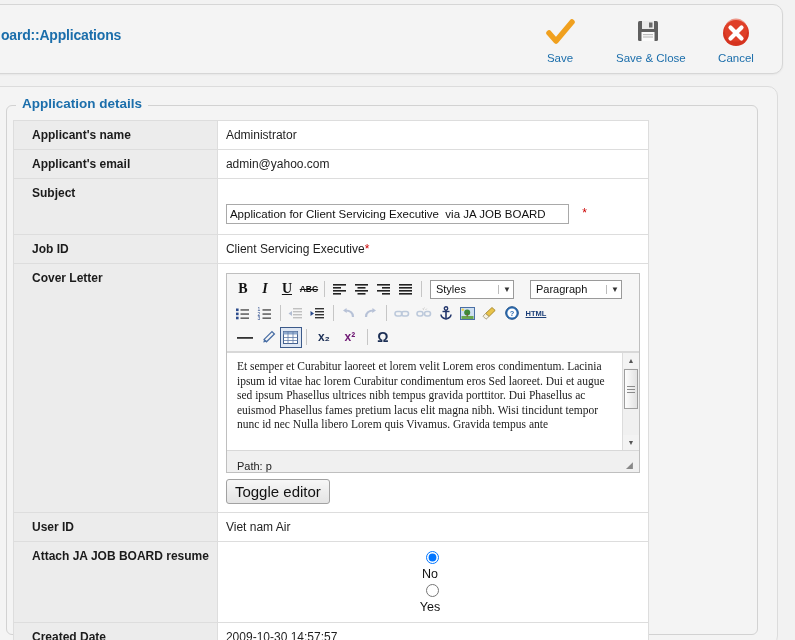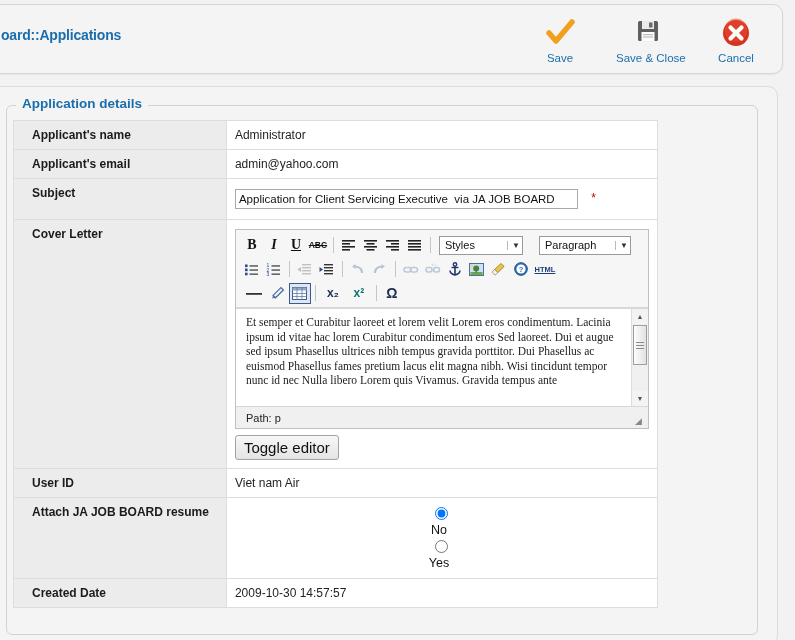--- a/index.html
+++ b/index.html
@@ -98,21 +98,21 @@
   .ftable td {
     border: 1px solid #dddddd;
     font-size: 12px;
     color: #111111;
     vertical-align: top;
   }
   .ftable td.lbl {
     width: 198px;
     background: #ececec;
     font-weight: bold;
-    padding: 7px 17px 7px 18px;
+    padding: 7px 8px 7px 18px;
     color: #1b1b1b;
     white-space: nowrap;
   }
   .ftable td.val {
     background: #ffffff;
     padding: 7px 8px 7px 8px;
     color: #1f1f1f;
   }
   .req { color: #cc0000; font-weight: normal; }
 
@@ -237,21 +237,21 @@
   }
   .vscroll .arr.down { position: absolute; bottom: 0; left: 0; right: 0; }
 
   .ed-status {
     height: 22px;
     background: #f0f0f0;
     border-top: 1px solid #d8d8d8;
     font-size: 11px;
     color: #222;
     display: flex;
-    align-items: center;
+    align-items: flex-end;
     padding-left: 10px;
     position: relative;
   }
   .resize-grip {
     position: absolute; right: 3px; bottom: 2px;
     width: 10px; height: 10px;
     color: #888; font-size: 9px; line-height: 10px;
   }
 
   .btn-gray {
@@ -352,26 +352,32 @@
           <td class="val">Administrator</td>
         </tr>
 
         <tr>
           <td class="lbl">Applicant's email</td>
           <td class="val">admin@yahoo.com</td>
         </tr>
 
         <tr>
           <td class="lbl">Subject</td>
-          <td class="val" style="padding-top:10px;padding-bottom:10px;">
+          <td class="val" style="padding-top:25px;padding-bottom:10px;">
             <input class="text-input" type="text" value="Application for Client Servicing Executive  via JA JOB BOARD" style="">
             <span class="star-after">*</span>
           </td>
         </tr>
 
+        <tr>
+          <td class="lbl">Job ID</td>
+          <td class="val">
+            <span>Client Servicing Executive</span><span class="req">*</span>
+          </td>
+        </tr>
 
         <tr>
           <td class="lbl">Cover Letter</td>
           <td class="val" style="padding:8px 8px 8px 8px;">
 
             <div class="editor">
 
               <div class="ed-toolbar">
 
                 <div class="ed-row">
@@ -565,21 +571,21 @@
                     <svg width="15" height="13" viewBox="0 0 15 13">
                       <rect x="0.5" y="0.5" width="14" height="12" fill="#fdfdfd" stroke="#44618f"></rect>
                       <rect x="0.5" y="0.5" width="14" height="3" fill="#8fa9cd"></rect>
                       <g stroke="#5f7ba8" stroke-width="0.8">
                         <path d="M5 0.5 L5 12.5 M10 0.5 L10 12.5 M0.5 6.5 L14.5 6.5 M0.5 9.5 L14.5 9.5"></path>
                         </g>
                       </svg>
                   </span>
                   <span class="esep"></span>
                   <span class="ebtn" style="font-weight:bold;font-size:12px;color:#1c2f55;width:26px;">x₂</span>
-                  <span class="ebtn" style="font-weight:bold;font-size:12px;color:#0f766e;width:26px;">x²</span>
+                  <span class="ebtn" style="font-weight:bold;font-size:12px;color:#701a75;width:26px;">x²</span>
                   <span class="esep"></span>
                   <span class="ebtn" style="font-weight:bold;font-size:14px;color:#1c2f55;">Ω</span>
                 </div>
 
               </div>
 
               <div class="ed-body">
                 <div class="ed-text">Et semper et Curabitur laoreet et lorem velit Lorem eros condimentum. Lacinia ipsum id vitae hac lorem Curabitur condimentum eros Sed laoreet. Dui et augue sed ipsum Phasellus ultrices nibh tempus gravida porttitor. Dui Phasellus ac euismod Phasellus fames pretium lacus elit magna nibh. Wisi tincidunt tempor nunc id nec Nulla libero Lorem quis Vivamus. Gravida tempus ante</div>
                 <div class="vscroll">
                   <div class="arr">▲</div>

